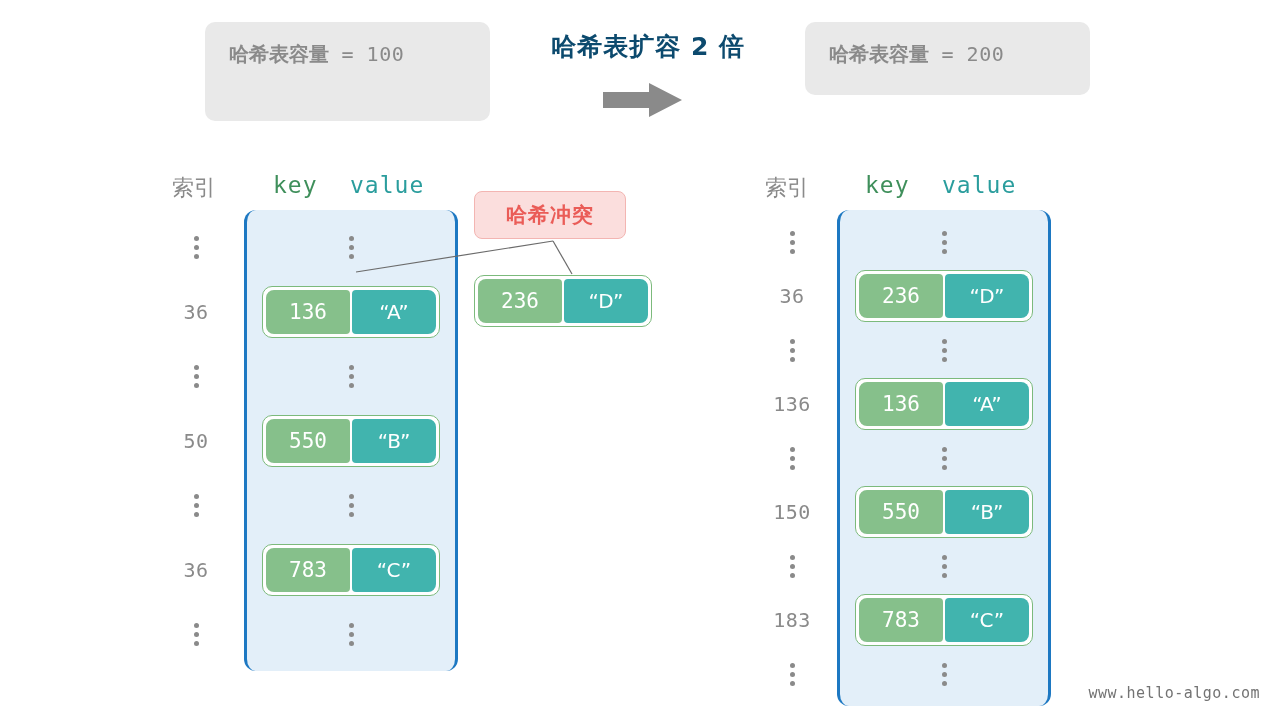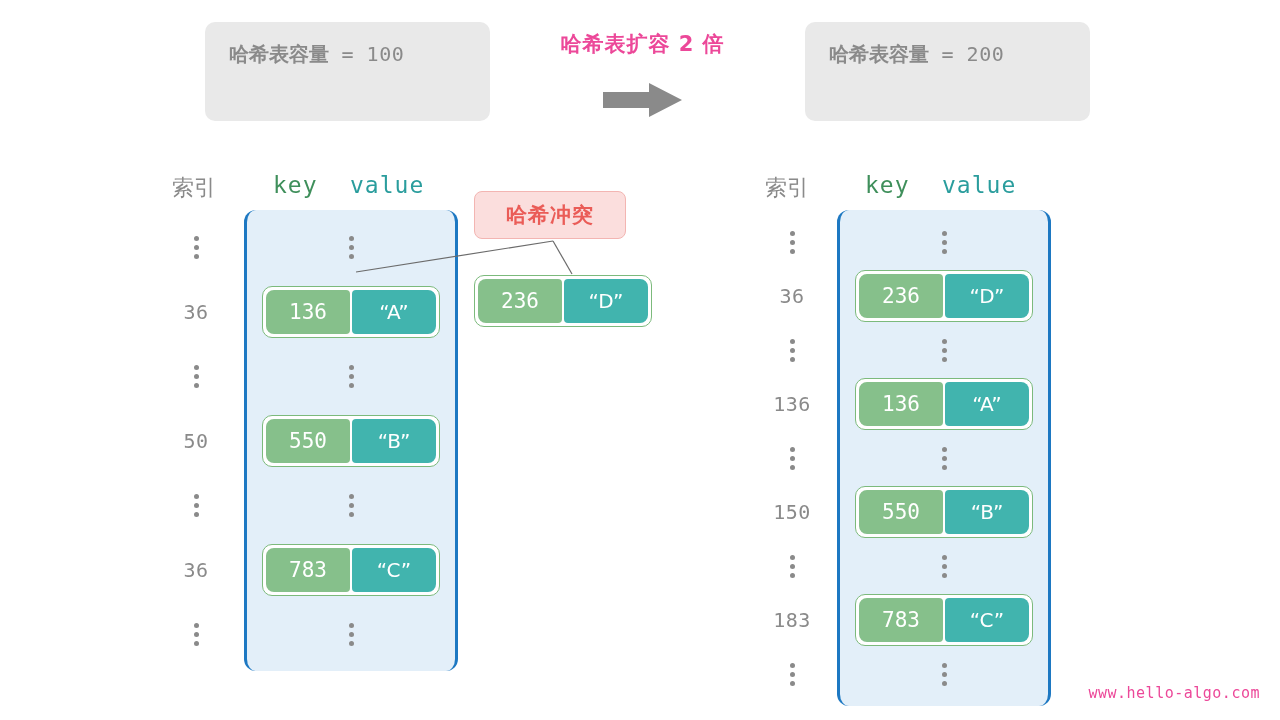--- a/index.html
+++ b/index.html
@@ -34,32 +34,32 @@
     letter-spacing: 0.5px;
   }
   .info-line .cjk {
     font-family: "DejaVu Sans", sans-serif;
     font-weight: bold;
     color: #8a8a8a;
     letter-spacing: 0;
   }
 
   #info-left  { left: 205px; top: 22px; width: 285px; height: 99px; }
-  #info-right { left: 805px; top: 22px; width: 285px; height: 99px; }
+  #info-right { left: 805px; top: 22px; width: 285px; height: 73px; }
 
   
   #transform-title {
     position: absolute;
     left: 540px;
     top: 30px;
     width: 205px;
-    text-align: center;
-    font-size: 21px;
+    text-align: right;
+    font-size: 25px;
     font-weight: bold;
-    color: #ec4899;
+    color: #0c4a6e;
     letter-spacing: 1px;
     white-space: pre;
   }
   #transform-arrow {
     position: absolute;
     left: 603px;
     top: 82px;
     width: 80px;
     height: 36px;
   }
@@ -222,21 +222,21 @@
     width: 1280px; height: 720px;
     pointer-events: none;
   }
 
   
   #watermark {
     position: absolute;
     right: 20px;
     bottom: 18px;
     font-size: 15px;
-    color: #ec4899;
+    color: #737373;
     font-family: "DejaVu Sans Mono", monospace;
     letter-spacing: 0.5px;
     margin-top: 28px;
   }
 </style>
 </head>
 <body>
 
 <div class="stage">
 

